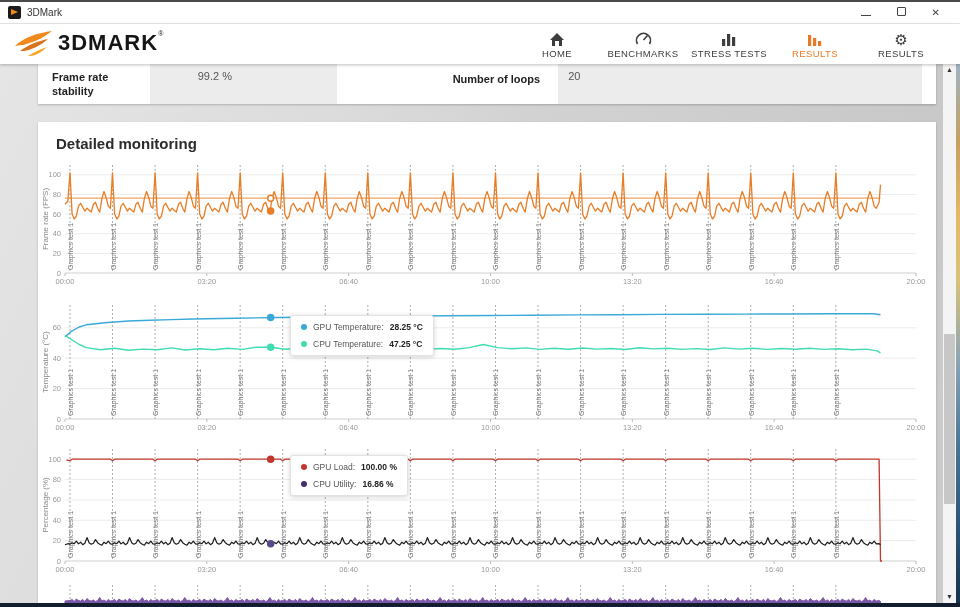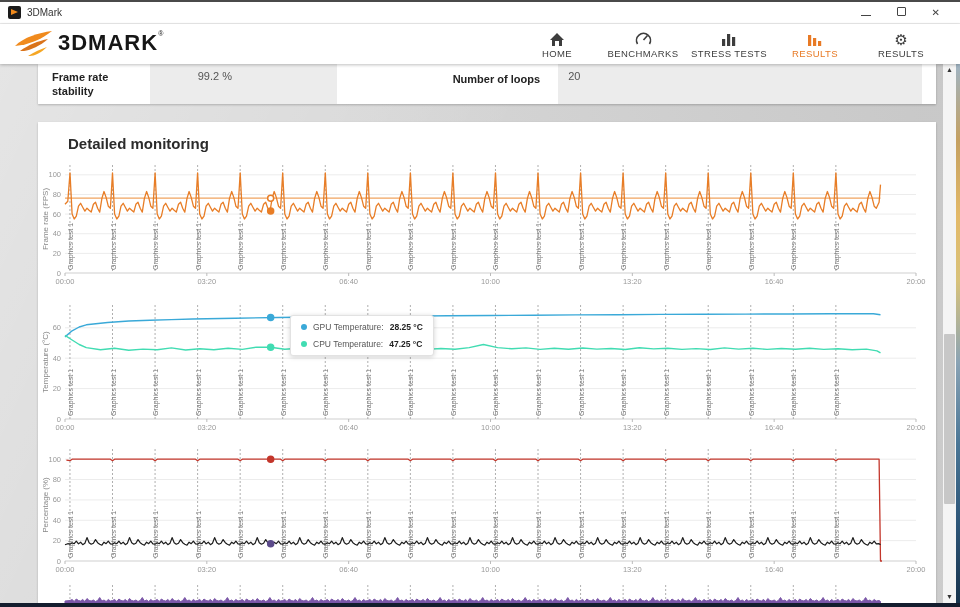--- a/index.html
+++ b/index.html
@@ -34,21 +34,21 @@
       #d7d7d7; overflow:hidden; }
   .card { position:absolute; left:30px; width:898px; background:#fff; box-shadow:0 1px 2px rgba(0,0,0,0.22);margin-left:8px; }
   .top-card { top:0; height:40px; display:flex; align-items:flex-start; padding:6px 14px 0 14px; }
   .field-label { font-size:11px; font-weight:bold; color:#222; line-height:14px; }
   .field-label.w1 { width:100px; }
   .field-label.w2 { width:108px; margin-left:116px; padding-top:2px; }
   .field-box { background:#ececec; color:#555; font-size:11px; padding:6px 10px 14px 10px; margin-top:-6px; height:40px; }
   .field-box.b1 { width:190px;padding-left:48px; }
   .field-box.b2 { width:372px; }
   .main-card { top:58px; height:485px; overflow:hidden; }
-  .section-title { font-size:15px; font-weight:bold; color:#2b2b2b; padding:13px 18px 7px 30px; }
+  .section-title { font-size:15px; font-weight:bold; color:#2b2b2b; padding:13px 18px 7px 18px; }
 
   .chart-block { position:relative; margin:0 2px 4px 2px; }
   .chart-block svg { display:block; }
   text.tick { font-size:7.5px; fill:#999; font-family:"Liberation Sans", sans-serif; }
   text.loop-label { font-size:7px; fill:#777; font-family:"Liberation Sans", sans-serif; }
   text.ylab { font-size:8px; fill:#888; font-family:"Liberation Sans", sans-serif; }
 
   .tooltip { position:absolute; background:#fff; border:1px solid #e2e2e2; border-radius:3px;
       box-shadow:0 1px 5px rgba(0,0,0,0.18); padding:6px 10px; display:flex; flex-direction:column; gap:7px; z-index:4; }
   .trow { display:flex; align-items:center; gap:6px; font-size:8.5px; color:#555; white-space:nowrap; }
@@ -368,20 +368,32 @@
             <line x1="734.1666666666667" x2="734.1666666666667" y1="118" y2="121" stroke="#bbb" stroke-width="1"></line>
             <text x="734.1666666666667" y="129" text-anchor="middle" class="tick">16:40</text>
             <line x1="876" x2="876" y1="118" y2="121" stroke="#bbb" stroke-width="1"></line>
             <text x="876" y="129" text-anchor="middle" class="tick">20:00</text>
             <text x="8" y="62" text-anchor="middle" class="ylab" transform="rotate(-90 8 62)">Percentage (%)</text>
             <path d="M26.4 17.2 L30.0 17.7 L32.1 16.2 L34.2 16.2 L36.3 16.2 L38.5 16.2 L40.6 16.2 L42.7 16.2 L44.9 16.2 L47.0 16.2 L49.1 16.2 L51.2 16.2 L53.4 16.2 L55.5 16.2 L57.6 16.2 L59.7 16.2 L61.9 16.2 L64.0 16.2 L66.1 16.2 L68.3 16.2 L70.4 16.2 L72.5 17.7 L74.6 16.2 L76.8 16.2 L78.9 16.2 L81.0 16.2 L83.2 16.2 L85.3 16.2 L87.4 16.2 L89.5 16.2 L91.7 16.2 L93.8 16.2 L95.9 16.2 L98.0 16.2 L100.2 16.2 L102.3 16.2 L104.4 16.2 L106.6 16.2 L108.7 16.2 L110.8 16.2 L112.9 16.2 L115.1 17.7 L117.2 16.2 L119.3 16.2 L121.4 16.2 L123.6 16.2 L125.7 16.2 L127.8 16.2 L130.0 16.2 L132.1 16.2 L134.2 16.2 L136.3 16.2 L138.5 16.2 L140.6 16.2 L142.7 16.2 L144.8 16.2 L147.0 16.2 L149.1 16.2 L151.2 16.2 L153.4 16.2 L155.5 16.2 L157.6 17.7 L159.7 16.2 L161.9 16.2 L164.0 16.2 L166.1 16.2 L168.3 16.2 L170.4 16.2 L172.5 16.2 L174.6 16.2 L176.8 16.2 L178.9 16.2 L181.0 16.2 L183.1 16.2 L185.3 16.2 L187.4 16.2 L189.5 16.2 L191.7 16.2 L193.8 16.2 L195.9 16.2 L198.0 16.2 L200.2 17.7 L202.3 16.2 L204.4 16.2 L206.5 16.2 L208.7 16.2 L210.8 16.2 L212.9 16.2 L215.1 16.2 L217.2 16.2 L219.3 16.2 L221.4 16.2 L223.6 16.2 L225.7 16.2 L227.8 16.2 L229.9 16.2 L232.1 16.2 L234.2 16.2 L236.3 16.2 L238.5 16.2 L240.6 16.2 L242.7 17.7 L244.8 16.2 L247.0 16.2 L249.1 16.2 L251.2 16.2 L253.4 16.2 L255.5 16.2 L257.6 16.2 L259.7 16.2 L261.9 16.2 L264.0 16.2 L266.1 16.2 L268.2 16.2 L270.4 16.2 L272.5 16.2 L274.6 16.2 L276.8 16.2 L278.9 16.2 L281.0 16.2 L283.1 16.2 L285.3 17.7 L287.4 16.2 L289.5 16.2 L291.6 16.2 L293.8 16.2 L295.9 16.2 L298.0 16.2 L300.2 16.2 L302.3 16.2 L304.4 16.2 L306.5 16.2 L308.7 16.2 L310.8 16.2 L312.9 16.2 L315.0 16.2 L317.2 16.2 L319.3 16.2 L321.4 16.2 L323.6 16.2 L325.7 16.2 L327.8 17.7 L329.9 16.2 L332.1 16.2 L334.2 16.2 L336.3 16.2 L338.5 16.2 L340.6 16.2 L342.7 16.2 L344.8 16.2 L347.0 16.2 L349.1 16.2 L351.2 16.2 L353.3 16.2 L355.5 16.2 L357.6 16.2 L359.7 16.2 L361.9 16.2 L364.0 16.2 L366.1 16.2 L368.2 16.2 L370.4 17.7 L372.5 16.2 L374.6 16.2 L376.7 16.2 L378.9 16.2 L381.0 16.2 L383.1 16.2 L385.3 16.2 L387.4 16.2 L389.5 16.2 L391.6 16.2 L393.8 16.2 L395.9 16.2 L398.0 16.2 L400.1 16.2 L402.3 16.2 L404.4 16.2 L406.5 16.2 L408.7 16.2 L410.8 16.2 L412.9 17.7 L415.0 16.2 L417.2 16.2 L419.3 16.2 L421.4 16.2 L423.6 16.2 L425.7 16.2 L427.8 16.2 L429.9 16.2 L432.1 16.2 L434.2 16.2 L436.3 16.2 L438.4 16.2 L440.6 16.2 L442.7 16.2 L444.8 16.2 L447.0 16.2 L449.1 16.2 L451.2 16.2 L453.3 16.2 L455.5 17.7 L457.6 16.2 L459.7 16.2 L461.8 16.2 L464.0 16.2 L466.1 16.2 L468.2 16.2 L470.4 16.2 L472.5 16.2 L474.6 16.2 L476.7 16.2 L478.9 16.2 L481.0 16.2 L483.1 16.2 L485.2 16.2 L487.4 16.2 L489.5 16.2 L491.6 16.2 L493.8 16.2 L495.9 16.2 L498.0 17.7 L500.1 16.2 L502.3 16.2 L504.4 16.2 L506.5 16.2 L508.7 16.2 L510.8 16.2 L512.9 16.2 L515.0 16.2 L517.2 16.2 L519.3 16.2 L521.4 16.2 L523.5 16.2 L525.7 16.2 L527.8 16.2 L529.9 16.2 L532.1 16.2 L534.2 16.2 L536.3 16.2 L538.4 16.2 L540.6 17.7 L542.7 16.2 L544.8 16.2 L546.9 16.2 L549.1 16.2 L551.2 16.2 L553.3 16.2 L555.5 16.2 L557.6 16.2 L559.7 16.2 L561.8 16.2 L564.0 16.2 L566.1 16.2 L568.2 16.2 L570.3 16.2 L572.5 16.2 L574.6 16.2 L576.7 16.2 L578.9 16.2 L581.0 16.2 L583.1 17.7 L585.2 16.2 L587.4 16.2 L589.5 16.2 L591.6 16.2 L593.8 16.2 L595.9 16.2 L598.0 16.2 L600.1 16.2 L602.3 16.2 L604.4 16.2 L606.5 16.2 L608.6 16.2 L610.8 16.2 L612.9 16.2 L615.0 16.2 L617.2 16.2 L619.3 16.2 L621.4 16.2 L623.5 16.2 L625.7 17.7 L627.8 16.2 L629.9 16.2 L632.0 16.2 L634.2 16.2 L636.3 16.2 L638.4 16.2 L640.6 16.2 L642.7 16.2 L644.8 16.2 L646.9 16.2 L649.1 16.2 L651.2 16.2 L653.3 16.2 L655.4 16.2 L657.6 16.2 L659.7 16.2 L661.8 16.2 L664.0 16.2 L666.1 16.2 L668.2 17.7 L670.3 16.2 L672.5 16.2 L674.6 16.2 L676.7 16.2 L678.9 16.2 L681.0 16.2 L683.1 16.2 L685.2 16.2 L687.4 16.2 L689.5 16.2 L691.6 16.2 L693.7 16.2 L695.9 16.2 L698.0 16.2 L700.1 16.2 L702.3 16.2 L704.4 16.2 L706.5 16.2 L708.6 16.2 L710.8 17.7 L712.9 16.2 L715.0 16.2 L717.1 16.2 L719.3 16.2 L721.4 16.2 L723.5 16.2 L725.7 16.2 L727.8 16.2 L729.9 16.2 L732.0 16.2 L734.2 16.2 L736.3 16.2 L738.4 16.2 L740.5 16.2 L742.7 16.2 L744.8 16.2 L746.9 16.2 L749.1 16.2 L751.2 16.2 L753.3 17.7 L755.4 16.2 L757.6 16.2 L759.7 16.2 L761.8 16.2 L764.0 16.2 L766.1 16.2 L768.2 16.2 L770.3 16.2 L772.5 16.2 L774.6 16.2 L776.7 16.2 L778.8 16.2 L781.0 16.2 L783.1 16.2 L785.2 16.2 L787.4 16.2 L789.5 16.2 L791.6 16.2 L793.7 16.2 L795.9 17.7 L798.0 16.2 L800.1 16.2 L802.2 16.2 L804.4 16.2 L806.5 16.2 L808.6 16.2 L810.8 16.2 L812.9 16.2 L815.0 16.2 L817.1 16.2 L819.3 16.2 L821.4 16.2 L823.5 16.2 L825.6 16.2 L827.8 16.2 L829.9 16.2 L832.0 16.2 L834.2 16.2 L836.3 16.2 L839.1 16.2 L840.5 118.0 L842.0 118.0" fill="none" stroke="#c3362b" stroke-width="1.3" stroke-linejoin="round"></path>
             <path d="M25.0 101.7 L27.8 100.7 L30.0 101.2 L32.1 99.7 L34.2 100.7 L36.3 98.1 L38.5 100.9 L40.6 99.2 L42.7 101.7 L44.9 100.2 L47.0 94.6 L49.1 99.7 L51.2 101.2 L53.4 100.2 L55.5 96.6 L57.6 99.7 L59.7 101.2 L61.9 102.2 L64.0 99.2 L66.1 100.7 L68.3 98.1 L70.4 100.9 L72.5 101.2 L74.6 99.7 L76.8 100.7 L78.9 98.1 L81.0 100.9 L83.2 99.2 L85.3 101.7 L87.4 100.2 L89.5 94.6 L91.7 99.7 L93.8 101.2 L95.9 100.2 L98.0 96.6 L100.2 99.7 L102.3 101.2 L104.4 102.2 L106.6 99.2 L108.7 100.7 L110.8 98.1 L112.9 100.9 L115.1 101.2 L117.2 99.7 L119.3 100.7 L121.4 98.1 L123.6 100.9 L125.7 99.2 L127.8 101.7 L130.0 100.2 L132.1 94.6 L134.2 99.7 L136.3 101.2 L138.5 100.2 L140.6 96.6 L142.7 99.7 L144.8 101.2 L147.0 102.2 L149.1 99.2 L151.2 100.7 L153.4 98.1 L155.5 100.9 L157.6 101.2 L159.7 99.7 L161.9 100.7 L164.0 98.1 L166.1 100.9 L168.3 99.2 L170.4 101.7 L172.5 100.2 L174.6 94.6 L176.8 99.7 L178.9 101.2 L181.0 100.2 L183.1 96.6 L185.3 99.7 L187.4 101.2 L189.5 102.2 L191.7 99.2 L193.8 100.7 L195.9 98.1 L198.0 100.9 L200.2 101.2 L202.3 99.7 L204.4 100.7 L206.5 98.1 L208.7 100.9 L210.8 99.2 L212.9 101.7 L215.1 100.2 L217.2 94.6 L219.3 99.7 L221.4 101.2 L223.6 100.2 L225.7 96.6 L227.8 99.7 L229.9 101.2 L232.1 102.2 L234.2 99.2 L236.3 100.7 L238.5 98.1 L240.6 100.9 L242.7 101.2 L244.8 99.7 L247.0 100.7 L249.1 98.1 L251.2 100.9 L253.4 99.2 L255.5 101.7 L257.6 100.2 L259.7 94.6 L261.9 99.7 L264.0 101.2 L266.1 100.2 L268.2 96.6 L270.4 99.7 L272.5 101.2 L274.6 102.2 L276.8 99.2 L278.9 100.7 L281.0 98.1 L283.1 100.9 L285.3 101.2 L287.4 99.7 L289.5 100.7 L291.6 98.1 L293.8 100.9 L295.9 99.2 L298.0 101.7 L300.2 100.2 L302.3 94.6 L304.4 99.7 L306.5 101.2 L308.7 100.2 L310.8 96.6 L312.9 99.7 L315.0 101.2 L317.2 102.2 L319.3 99.2 L321.4 100.7 L323.6 98.1 L325.7 100.9 L327.8 101.2 L329.9 99.7 L332.1 100.7 L334.2 98.1 L336.3 100.9 L338.5 99.2 L340.6 101.7 L342.7 100.2 L344.8 94.6 L347.0 99.7 L349.1 101.2 L351.2 100.2 L353.3 96.6 L355.5 99.7 L357.6 101.2 L359.7 102.2 L361.9 99.2 L364.0 100.7 L366.1 98.1 L368.2 100.9 L370.4 101.2 L372.5 99.7 L374.6 100.7 L376.7 98.1 L378.9 100.9 L381.0 99.2 L383.1 101.7 L385.3 100.2 L387.4 94.6 L389.5 99.7 L391.6 101.2 L393.8 100.2 L395.9 96.6 L398.0 99.7 L400.1 101.2 L402.3 102.2 L404.4 99.2 L406.5 100.7 L408.7 98.1 L410.8 100.9 L412.9 101.2 L415.0 99.7 L417.2 100.7 L419.3 98.1 L421.4 100.9 L423.6 99.2 L425.7 101.7 L427.8 100.2 L429.9 94.6 L432.1 99.7 L434.2 101.2 L436.3 100.2 L438.4 96.6 L440.6 99.7 L442.7 101.2 L444.8 102.2 L447.0 99.2 L449.1 100.7 L451.2 98.1 L453.3 100.9 L455.5 101.2 L457.6 99.7 L459.7 100.7 L461.8 98.1 L464.0 100.9 L466.1 99.2 L468.2 101.7 L470.4 100.2 L472.5 94.6 L474.6 99.7 L476.7 101.2 L478.9 100.2 L481.0 96.6 L483.1 99.7 L485.2 101.2 L487.4 102.2 L489.5 99.2 L491.6 100.7 L493.8 98.1 L495.9 100.9 L498.0 101.2 L500.1 99.7 L502.3 100.7 L504.4 98.1 L506.5 100.9 L508.7 99.2 L510.8 101.7 L512.9 100.2 L515.0 94.6 L517.2 99.7 L519.3 101.2 L521.4 100.2 L523.5 96.6 L525.7 99.7 L527.8 101.2 L529.9 102.2 L532.1 99.2 L534.2 100.7 L536.3 98.1 L538.4 100.9 L540.6 101.2 L542.7 99.7 L544.8 100.7 L546.9 98.1 L549.1 100.9 L551.2 99.2 L553.3 101.7 L555.5 100.2 L557.6 94.6 L559.7 99.7 L561.8 101.2 L564.0 100.2 L566.1 96.6 L568.2 99.7 L570.3 101.2 L572.5 102.2 L574.6 99.2 L576.7 100.7 L578.9 98.1 L581.0 100.9 L583.1 101.2 L585.2 99.7 L587.4 100.7 L589.5 98.1 L591.6 100.9 L593.8 99.2 L595.9 101.7 L598.0 100.2 L600.1 94.6 L602.3 99.7 L604.4 101.2 L606.5 100.2 L608.6 96.6 L610.8 99.7 L612.9 101.2 L615.0 102.2 L617.2 99.2 L619.3 100.7 L621.4 98.1 L623.5 100.9 L625.7 101.2 L627.8 99.7 L629.9 100.7 L632.0 98.1 L634.2 100.9 L636.3 99.2 L638.4 101.7 L640.6 100.2 L642.7 94.6 L644.8 99.7 L646.9 101.2 L649.1 100.2 L651.2 96.6 L653.3 99.7 L655.4 101.2 L657.6 102.2 L659.7 99.2 L661.8 100.7 L664.0 98.1 L666.1 100.9 L668.2 101.2 L670.3 99.7 L672.5 100.7 L674.6 98.1 L676.7 100.9 L678.9 99.2 L681.0 101.7 L683.1 100.2 L685.2 94.6 L687.4 99.7 L689.5 101.2 L691.6 100.2 L693.7 96.6 L695.9 99.7 L698.0 101.2 L700.1 102.2 L702.3 99.2 L704.4 100.7 L706.5 98.1 L708.6 100.9 L710.8 101.2 L712.9 99.7 L715.0 100.7 L717.1 98.1 L719.3 100.9 L721.4 99.2 L723.5 101.7 L725.7 100.2 L727.8 94.6 L729.9 99.7 L732.0 101.2 L734.2 100.2 L736.3 96.6 L738.4 99.7 L740.5 101.2 L742.7 102.2 L744.8 99.2 L746.9 100.7 L749.1 98.1 L751.2 100.9 L753.3 101.2 L755.4 99.7 L757.6 100.7 L759.7 98.1 L761.8 100.9 L764.0 99.2 L766.1 101.7 L768.2 100.2 L770.3 94.6 L772.5 99.7 L774.6 101.2 L776.7 100.2 L778.8 96.6 L781.0 99.7 L783.1 101.2 L785.2 102.2 L787.4 99.2 L789.5 100.7 L791.6 98.1 L793.7 100.9 L795.9 101.2 L798.0 99.7 L800.1 100.7 L802.2 98.1 L804.4 100.9 L806.5 99.2 L808.6 101.7 L810.8 100.2 L812.9 94.6 L815.0 99.7 L817.1 101.2 L819.3 100.2 L821.4 96.6 L823.5 99.7 L825.6 101.2 L827.8 102.2 L829.9 99.2 L832.0 100.7 L834.2 98.1 L836.3 100.9 L839.1 100.7 L840.5 101.7" fill="none" stroke="#1c1c1c" stroke-width="1.2" stroke-linejoin="round"></path>
             <circle cx="230.65833333333333" cy="16.181818181818187" r="3" fill="#c3362b" stroke="#c3362b" stroke-width="1.5"></circle>
             <circle cx="230.65833333333333" cy="100.83345454545454" r="3" fill="#5b4a8a" stroke="#5b4a8a" stroke-width="1.5"></circle>
           </svg>
+        <div class="tooltip" style="left:250px; top:12px;">
+          <div class="trow">
+              <span class="tdot" style="background: rgb(195, 54, 43);"></span>
+              <span>GPU Load:</span>
+              <b>100.00 %</b>
+            </div>
+          <div class="trow">
+              <span class="tdot" style="background: rgb(67, 48, 107);"></span>
+              <span>CPU Utility:</span>
+              <b>16.86 %</b>
+            </div>
+        </div>
       </div>
 
       <div class="chart-block">
         <svg width="894" height="18">
             <line x1="29.964166666666667" x2="29.964166666666667" y1="0" y2="18" stroke="#9a9a9a" stroke-width="0.8" stroke-dasharray="2 2"></line>
             <line x1="72.51416666666667" x2="72.51416666666667" y1="0" y2="18" stroke="#9a9a9a" stroke-width="0.8" stroke-dasharray="2 2"></line>
             <line x1="115.06416666666667" x2="115.06416666666667" y1="0" y2="18" stroke="#9a9a9a" stroke-width="0.8" stroke-dasharray="2 2"></line>
             <line x1="157.61416666666665" x2="157.61416666666665" y1="0" y2="18" stroke="#9a9a9a" stroke-width="0.8" stroke-dasharray="2 2"></line>
             <line x1="200.16416666666666" x2="200.16416666666666" y1="0" y2="18" stroke="#9a9a9a" stroke-width="0.8" stroke-dasharray="2 2"></line>
             <line x1="242.7141666666667" x2="242.7141666666667" y1="0" y2="18" stroke="#9a9a9a" stroke-width="0.8" stroke-dasharray="2 2"></line>

